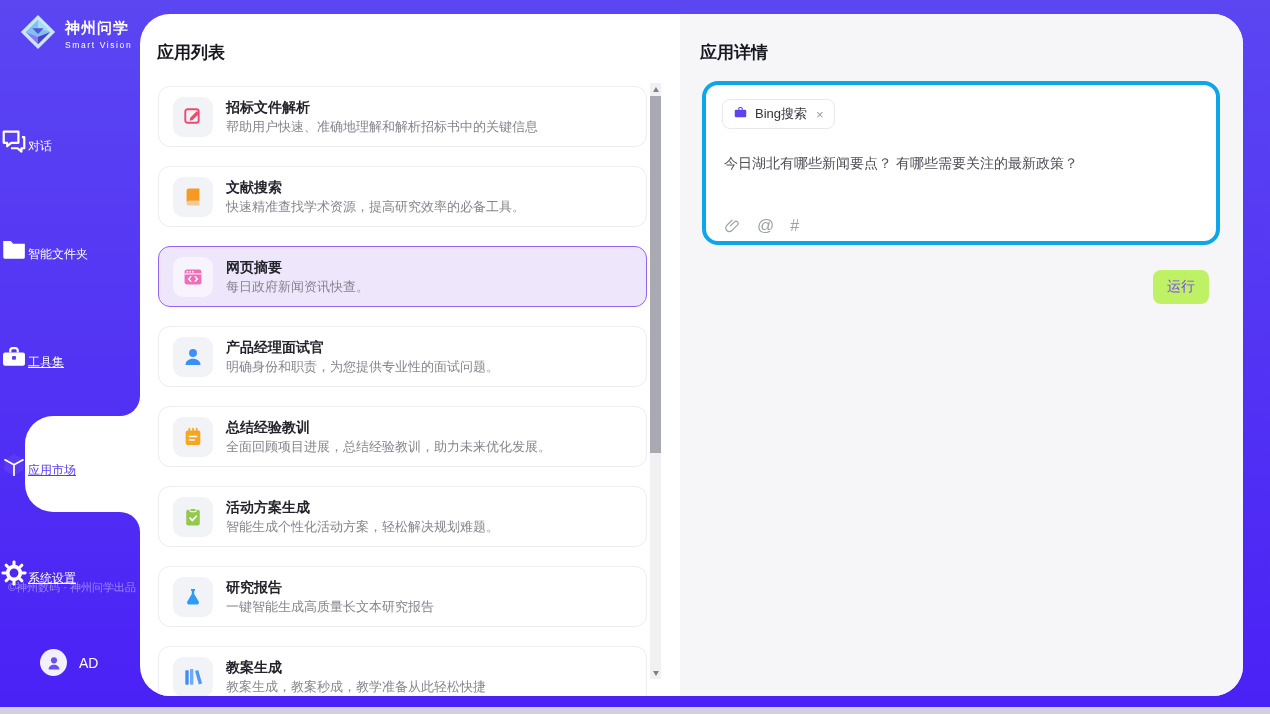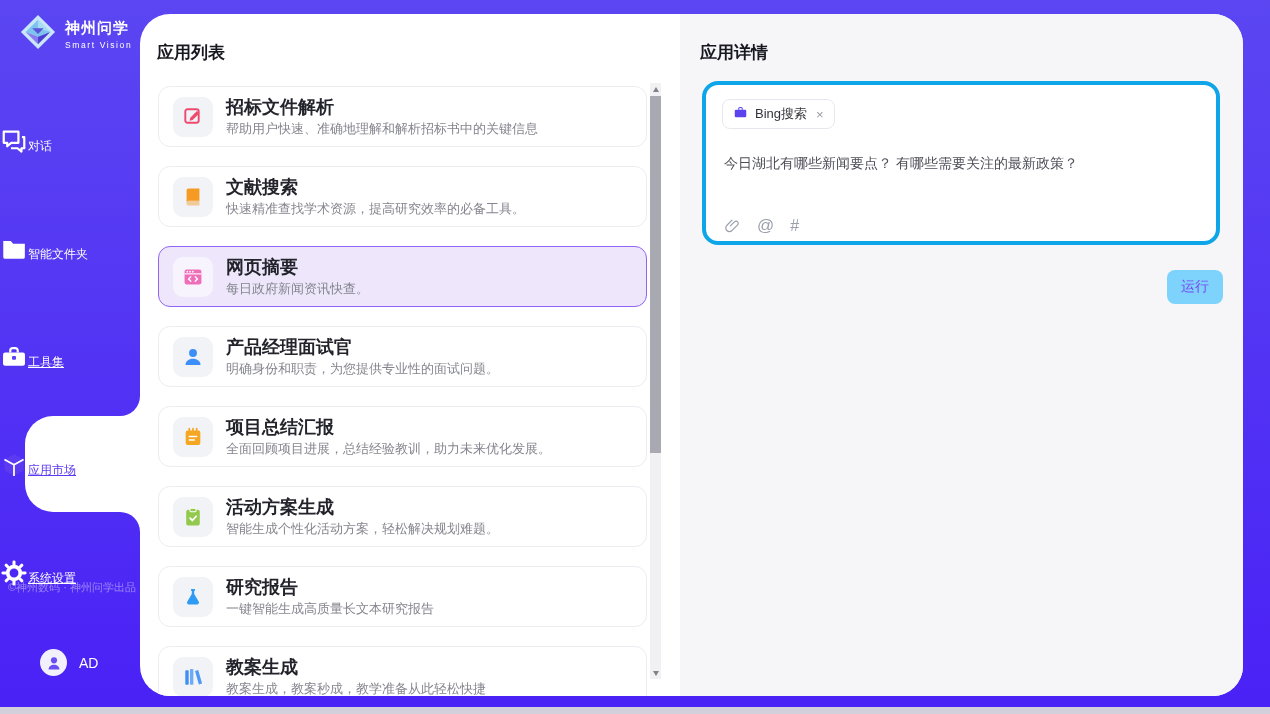--- a/index.html
+++ b/index.html
@@ -36,42 +36,42 @@
   .col-title{position:absolute;top:27px;margin:0;font-size:17px;font-weight:bold;color:#17171f;}
   .list-col{position:absolute;left:0;top:0;width:540px;height:100%;}
   .list-col .col-title{left:17px;}
   #app-list{position:absolute;left:18px;top:72px;width:489px;}
   .app-item{box-sizing:border-box;height:61px;margin-bottom:19px;background:#fff;border:1px solid #ececf1;
     border-radius:12px;display:flex;align-items:center;padding:0 14px;gap:13px;cursor:pointer;}
   .app-item.selected{background:#eee7fc;border:1.5px solid #9265f6;}
   .tile{width:40px;height:40px;border-radius:10px;background:#f1f3f7;flex:0 0 40px;
     display:flex;align-items:center;justify-content:center;}
   .app-item.selected .tile{background:#f8f4fe;}
-  .app-tt{font-size:18px;font-weight:bold;color:#23232b;line-height:1;margin-bottom:6px;}
+  .app-tt{font-size:14px;font-weight:bold;color:#23232b;line-height:1;margin-bottom:6px;}
   .app-dd{font-size:13px;color:#85858f;line-height:1;}
   
   .sb{position:absolute;left:510px;top:69px;width:11px;height:596px;background:#f1f1f4;}
   .sb-thumb{position:absolute;left:0;top:13px;width:11px;height:357px;background:#a8a9b1;cursor:grab;}
   .sb-btn{position:absolute;left:0;width:11px;height:12px;display:flex;align-items:center;justify-content:center;cursor:pointer;}
   .sb-btn.up{top:0;} .sb-btn.down{bottom:0;}
   .tri-up{width:0;height:0;border-left:3.5px solid transparent;border-right:3.5px solid transparent;border-bottom:5px solid #80808a;}
   .tri-down{width:0;height:0;border-left:3.5px solid transparent;border-right:3.5px solid transparent;border-top:5px solid #80808a;}
   
   .detail-col{position:absolute;left:540px;top:0;right:0;bottom:0;background:#f6f6f9;}
   .detail-col .col-title{left:20px;}
   .detail-card{position:absolute;left:22px;top:67px;width:518px;height:164px;box-sizing:border-box;
     background:#fff;border:4px solid #0ea5e9;border-radius:16px;}
   .tool-tag{position:absolute;left:16px;top:14px;height:30px;box-sizing:border-box;display:flex;align-items:center;
     gap:7px;padding:0 10px;background:#fff;border:1px solid #e7e7ee;border-radius:8px;cursor:pointer;}
   .tool-tag .lbl{font-size:13px;color:#33333d;}
   .tool-tag .x{font-size:13px;color:#9a9aa3;cursor:pointer;margin-left:2px;}
   .query{position:absolute;left:18px;top:68px;width:480px;font-size:14px;color:#4e4e59;line-height:1.45;}
   .attach-row{position:absolute;left:18px;top:132px;display:flex;align-items:center;gap:16px;color:#9aa0ab;}
   .attach-row>span{display:flex;align-items:center;cursor:pointer;}
-  .run-btn{position:absolute;top:256px;right:20px;background:#7dd3fc;color:#7a47f3;font-size:14px;
+  .run-btn{position:absolute;top:256px;right:34px;background:#bef264;color:#7a47f3;font-size:14px;
     padding:8px 14px;border-radius:8px;border:none;cursor:pointer;font-family:inherit;}
   .bottom-strip{position:absolute;left:0;right:0;bottom:0;height:7px;background:#d3cfdb;z-index:5;}
 </style>
 </head>
 <body>
 
 <aside class="sidebar">
   <div class="brand">
     <span>
       <svg width="38" height="38" viewBox="0 0 40 40" xmlns="http://www.w3.org/2000/svg">
@@ -211,21 +211,21 @@
         </div>
         <div class="app-item">
           <span class="tile">
             <svg width="22" height="22" viewBox="0 0 24 24" xmlns="http://www.w3.org/2000/svg">
               <rect x="4" y="4.8" width="16" height="16" rx="2.2" fill="#f5a623"></rect>
               <path d="M8 2.8v4m4-4v4m4-4v4" stroke="#f5a623" stroke-width="1.9" stroke-linecap="round"></path>
               <path d="M8 11.4h8M8 15.2h5.4" stroke="#fff" stroke-width="1.6" stroke-linecap="round"></path>
             </svg>
           </span>
           <div>
-            <div class="app-tt">项目总结汇报</div>
+            <div class="app-tt">总结经验教训</div>
             <div class="app-dd">全面回顾项目进展，总结经验教训，助力未来优化发展。</div>
           </div>
         </div>
         <div class="app-item">
           <span class="tile">
             <svg width="22" height="22" viewBox="0 0 24 24" xmlns="http://www.w3.org/2000/svg">
               <rect x="4.6" y="4.2" width="14.8" height="17" rx="2.2" fill="#93c94e"></rect>
               <rect x="8.6" y="2.4" width="6.8" height="3.8" rx="1.3" fill="#93c94e" stroke="#fff" stroke-width="1.1"></rect>
               <path d="M8.8 13.2l2.5 2.5 4.3-4.5" fill="none" stroke="#fff" stroke-width="1.9" stroke-linecap="round"></path>
             </svg>

